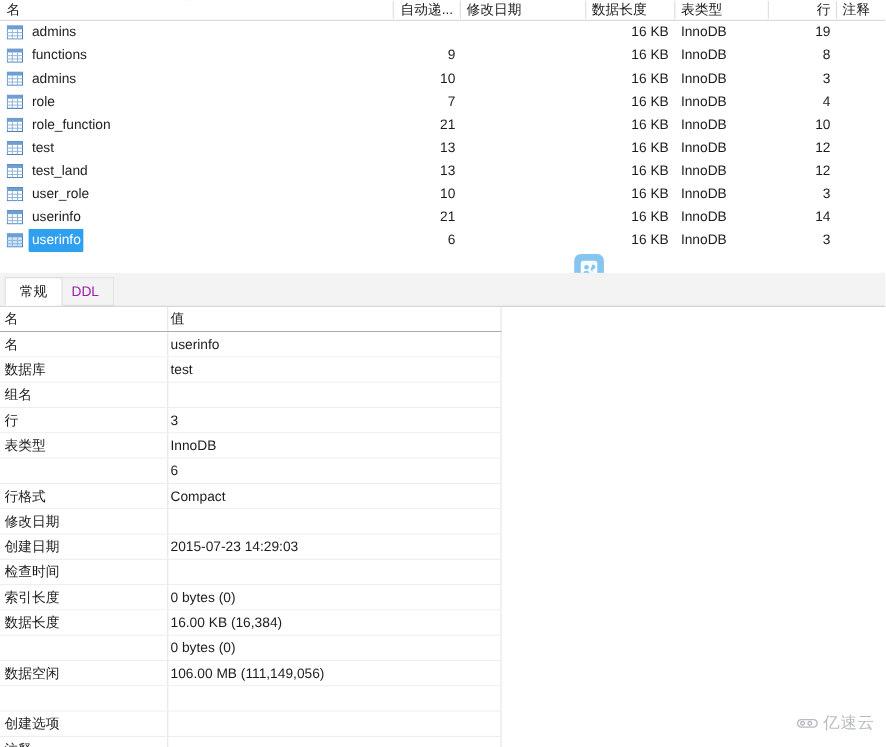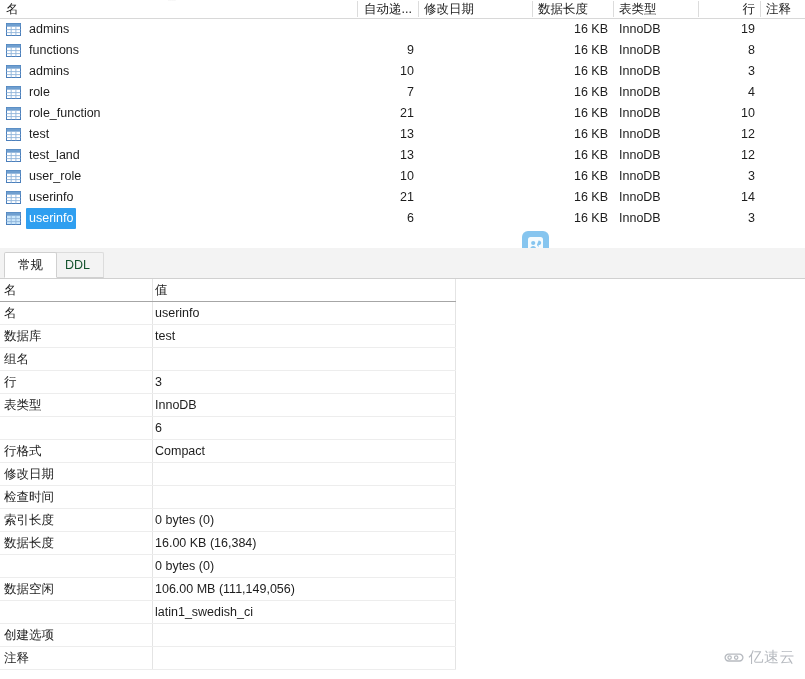--- a/index.html
+++ b/index.html
@@ -138,21 +138,21 @@
     border: 1px solid #d0d0d0;
     border-bottom: 1px solid #ffffff;
     border-radius: 2px 2px 0 0;
     z-index: 3;
   }
   .tab.inactive {
     background: #f3f3f3;
     border: 1px solid #dcdcdc;
     border-bottom: 1px solid #d0d0d0;
     border-radius: 2px 2px 0 0;
-    color: #14532d;
+    color: #a21caf;
     z-index: 2;
   }
 
   
   #props {
     position: absolute;
     left: 0; top: 279px;
     width: 456px;
   }
   .prop-head {
@@ -495,20 +495,26 @@
         <div class="prop-vdiv" style="height: 22px;"></div>
         <div class="prop-right-edge" style="height: 22px;"></div>
       </div>
       <div class="prop-row">
         <div class="pcell pcol-name">修改日期</div>
         <div class="pcell pcol-val"></div>
         <div class="prop-vdiv" style="height: 22px;"></div>
         <div class="prop-right-edge" style="height: 22px;"></div>
       </div>
       <div class="prop-row">
+        <div class="pcell pcol-name">创建日期</div>
+        <div class="pcell pcol-val">2015-07-23 14:29:03</div>
+        <div class="prop-vdiv" style="height: 22px;"></div>
+        <div class="prop-right-edge" style="height: 22px;"></div>
+      </div>
+      <div class="prop-row">
         <div class="pcell pcol-name">检查时间</div>
         <div class="pcell pcol-val"></div>
         <div class="prop-vdiv" style="height: 22px;"></div>
         <div class="prop-right-edge" style="height: 22px;"></div>
       </div>
       <div class="prop-row">
         <div class="pcell pcol-name">索引长度</div>
         <div class="pcell pcol-val">0 bytes (0)</div>
         <div class="prop-vdiv" style="height: 22px;"></div>
         <div class="prop-right-edge" style="height: 22px;"></div>
@@ -524,21 +530,20 @@
         <div class="prop-vdiv" style="height: 22px;"></div>
         <div class="prop-right-edge" style="height: 22px;"></div>
       </div>
       <div class="prop-row">
         <div class="pcell pcol-name">数据空闲</div>
         <div class="pcell pcol-val">106.00 MB (111,149,056)</div>
         <div class="prop-vdiv" style="height: 22px;"></div>
         <div class="prop-right-edge" style="height: 22px;"></div>
       </div>
       <div class="prop-row">
-        <div class="pcell pcol-val">latin1_swedish_ci</div>
         <div class="prop-vdiv" style="height: 22px;"></div>
         <div class="prop-right-edge" style="height: 22px;"></div>
       </div>
       <div class="prop-row">
         <div class="pcell pcol-name">创建选项</div>
         <div class="pcell pcol-val"></div>
         <div class="prop-vdiv" style="height: 22px;"></div>
         <div class="prop-right-edge" style="height: 22px;"></div>
       </div>
       <div class="prop-row">

